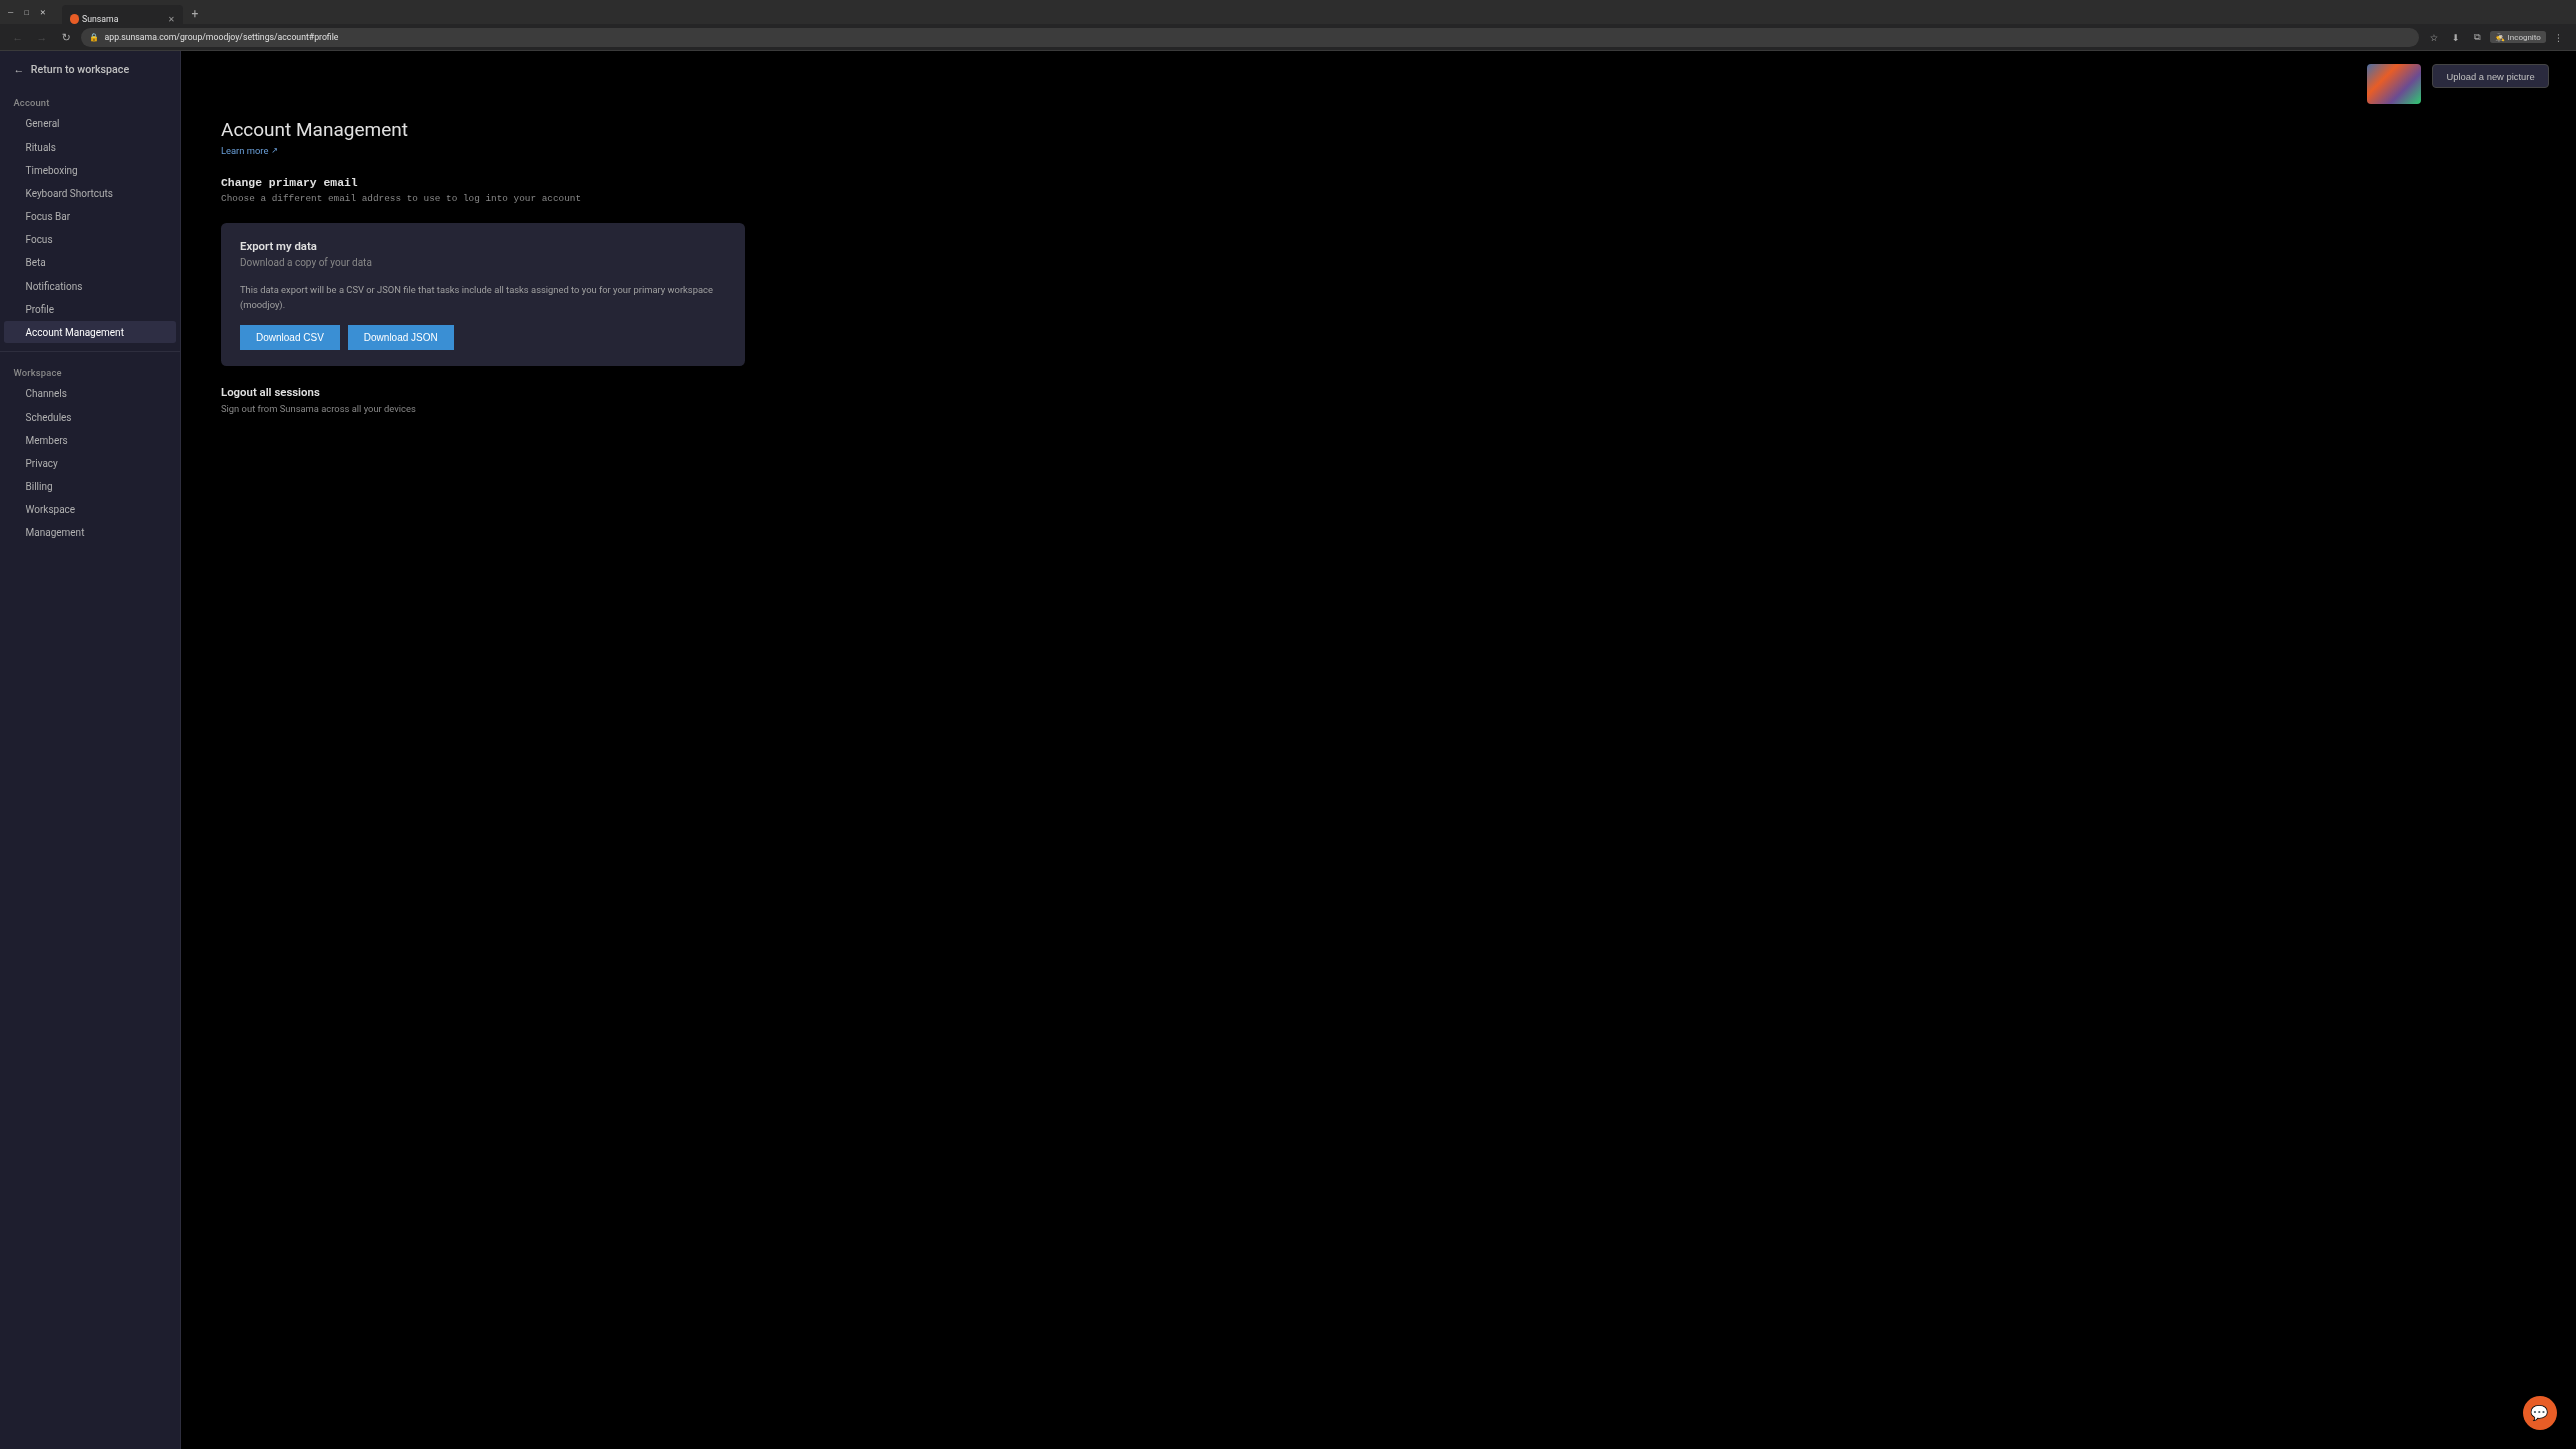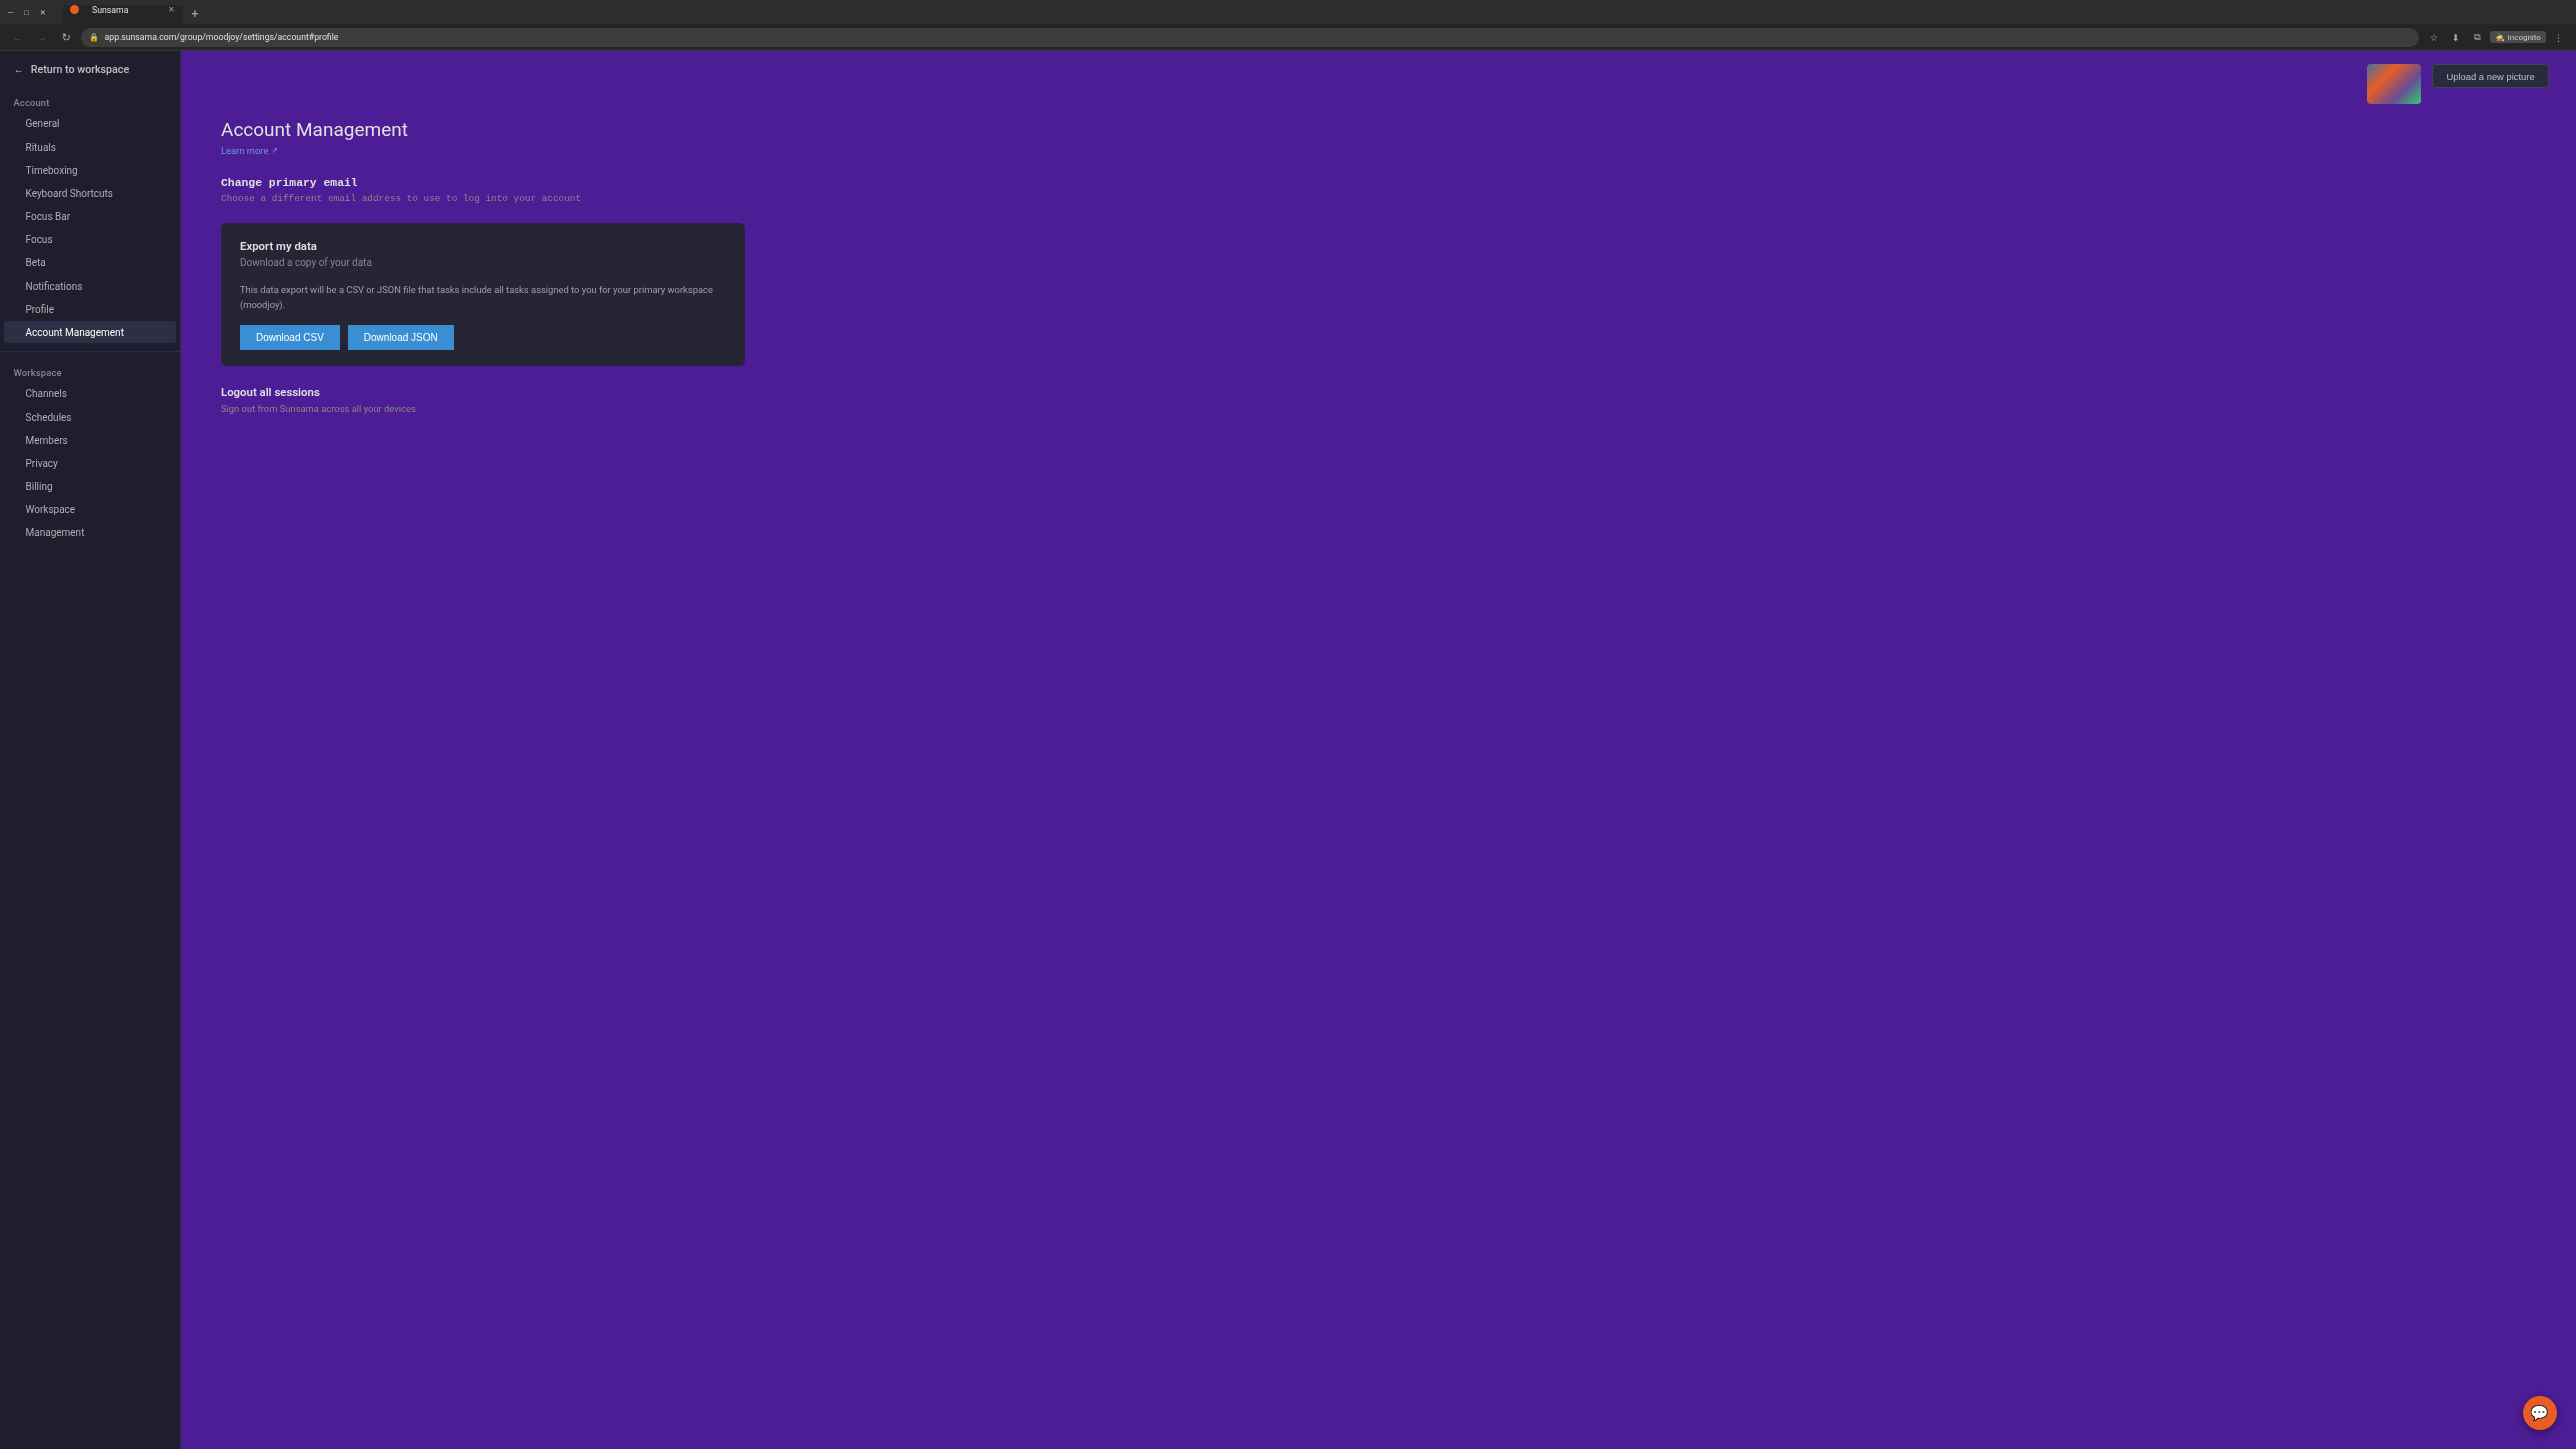--- a/index.html
+++ b/index.html
@@ -52,26 +52,26 @@
     .tab-bar {
       display: flex;
       align-items: flex-end;
       height: 23px;
       padding: 0 5.4px;
       gap: 2.7px;
     }
 
     .tab {
       display: flex;
-      align-items: flex-start;
+      align-items: flex-end;
       height: 19px;
       padding: 0 8px;
       background: #3c3c3c;
       border-radius: 4px 4px 0 0;
-      gap: 13px;
+      gap: 3px;
       font-size: 8.7px;
       color: #e0e0e0;
       cursor: pointer;
       min-width: 121px;
     }
 
     .tab.active {
       background: #252526;
     }
 
@@ -233,21 +233,21 @@
     .sidebar-divider {
       height: 0.7px;
       background: #2e2e3e;
       margin: 6.7px 0;
     }
 
     
     .main-content {
       flex: 1;
       overflow-y: auto;
-      background: #4c1d95;
+      background: #000000;
       position: relative;
     }
 
     .main-content::-webkit-scrollbar { width: 4px; }
     .main-content::-webkit-scrollbar-track { background: transparent; }
     .main-content::-webkit-scrollbar-thumb { background: #444; border-radius: 2px; }
 
     
     .profile-picture-area {
       display: flex;

